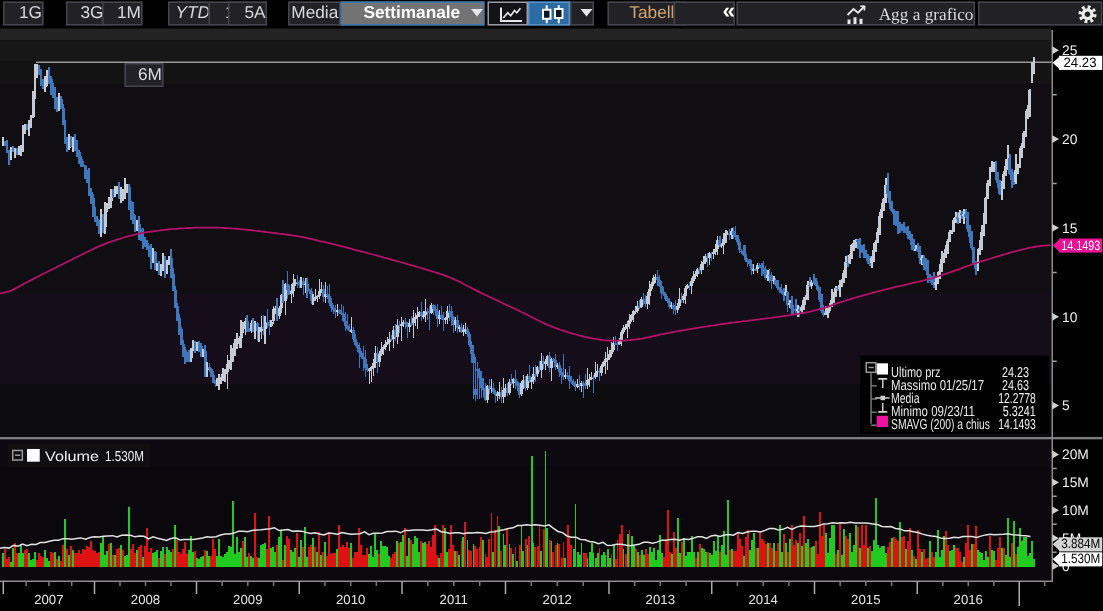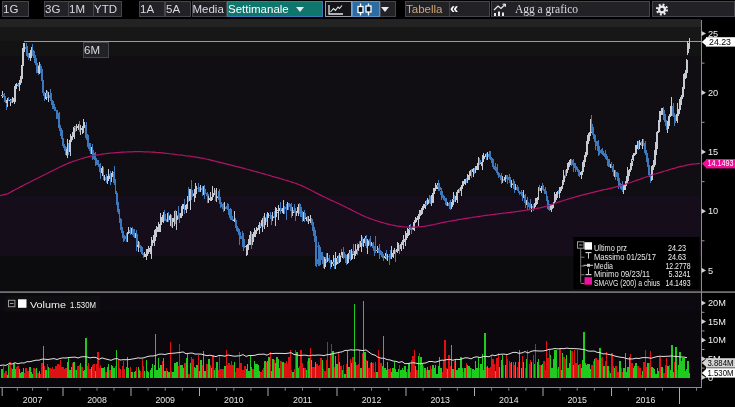--- a/index.html
+++ b/index.html
@@ -1,16 +1,16 @@
 <!DOCTYPE html>
 <html><head><meta charset="utf-8"><style>
 html,body{margin:0;padding:0;background:#000;width:735px;height:407px;overflow:hidden;}
 body{font-family:"Liberation Sans",sans-serif;position:relative;}
 .tb{position:absolute;top:1px;height:14px;background:#212126;border:1px solid #45454d;
-color:#d9d9e2;font-size:11.5px;line-height:14px;text-align:left;box-sizing:content-box;white-space:nowrap;}
+color:#d9d9e2;font-size:11.5px;line-height:14px;text-align:right;box-sizing:content-box;white-space:nowrap;}
 .tri{display:inline-block;width:0;height:0;border-left:4.5px solid transparent;border-right:4.5px solid transparent;
 border-top:5.5px solid #e8e8ee;margin-left:4px;vertical-align:1px;}
 #chart{position:absolute;left:0;top:0;}
 </style></head>
 <body>
 <div id="chart"><svg width="735" height="407" font-family="Liberation Sans, sans-serif">
       <rect x="0" y="19" width="701" height="369" fill="#070707"></rect>
       <rect x="0" y="19" width="701" height="8" fill="#232323"></rect>
       <rect x="0" y="27" width="701" height="14" fill="#171717"></rect>
       <rect x="0" y="41" width="701" height="15" fill="#131313"></rect>
@@ -1699,25 +1699,25 @@
       <rect x="8.5" y="300.3" width="6.4" height="6.4" fill="none" stroke="#9a9a9a" stroke-width="1"></rect>
       <line x1="10" y1="303.5" x2="13.5" y2="303.5" stroke="#9a9a9a" stroke-width="1"></line>
       <rect x="18" y="299.3" width="8.5" height="8.5" fill="#ffffff"></rect>
       <text x="30" y="307.6" font-size="9.3" fill="#f0f0f0" textLength="36" lengthAdjust="spacingAndGlyphs">Volume</text>
       <text x="70" y="307.6" font-size="9.6" fill="#f0f0f0" textLength="26" lengthAdjust="spacingAndGlyphs">1.530M</text>
     </svg></div>
 <div class="tb" style="left:2px;width:25px;">1G</div>
 <div class="tb" style="left:44px;width:24px;">3G</div>
 <div class="tb" style="left:68px;width:25px;">1M</div>
 <div class="tb" style="left:83px;width:24px;margin-top:41px;">6M</div>
-<div class="tb" style="left:93px;width:27px;">YTD</div>
+<div class="tb" style="left:112px;width:27px;font-style:italic;">YTD</div>
 <div class="tb" style="left:139px;width:24px;">1A</div>
-<div class="tb" style="left:165px;width:24px;">5A</div>
+<div class="tb" style="left:152px;width:24px;">5A</div>
 <div class="tb" style="left:191.5px;width:33px;">Media</div>
-<div class="tb" style="left:227px;width:94px;background:#0f766e;border-color:#3a7ab0;color:#fff;">Settimanale <span class="tri"></span></div>
+<div class="tb" style="left:227px;width:94px;background:#737373;border-color:#3a7ab0;color:#fff;font-weight:bold;">Settimanale <span class="tri"></span></div>
 <div class="tb" style="left:325px;width:25px;background:#131318;border-color:#9a9aa2;padding-top:0;"><svg width="20" height="14" style="margin-top:1px">
       <path d="M3 2 L3 11 L17 11" stroke="#e8e8e8" stroke-width="1.3" fill="none"></path>
       <path d="M4.5 9 L7.5 5.5 L9.5 7.5 L12 4 L13.5 5.5 L16 2.5" stroke="#e8e8e8" stroke-width="1.1" fill="none"></path>
     </svg></div>
 <div class="tb" style="left:352px;width:26px;background:#2d6ca3;border-color:#5b93c4;padding-top:0;"><svg width="22" height="15" style="margin-top:0px">
       <line x1="7.5" y1="1.5" x2="7.5" y2="13.5" stroke="#fff" stroke-width="1.3"></line>
       <rect x="5" y="4.5" width="5" height="6" fill="#081824" stroke="#fff" stroke-width="1.3"></rect>
       <line x1="15.5" y1="1.5" x2="15.5" y2="13.5" stroke="#fff" stroke-width="1.3"></line>
       <rect x="13" y="4" width="5" height="6" fill="#081824" stroke="#fff" stroke-width="1.3"></rect>
     </svg></div>

